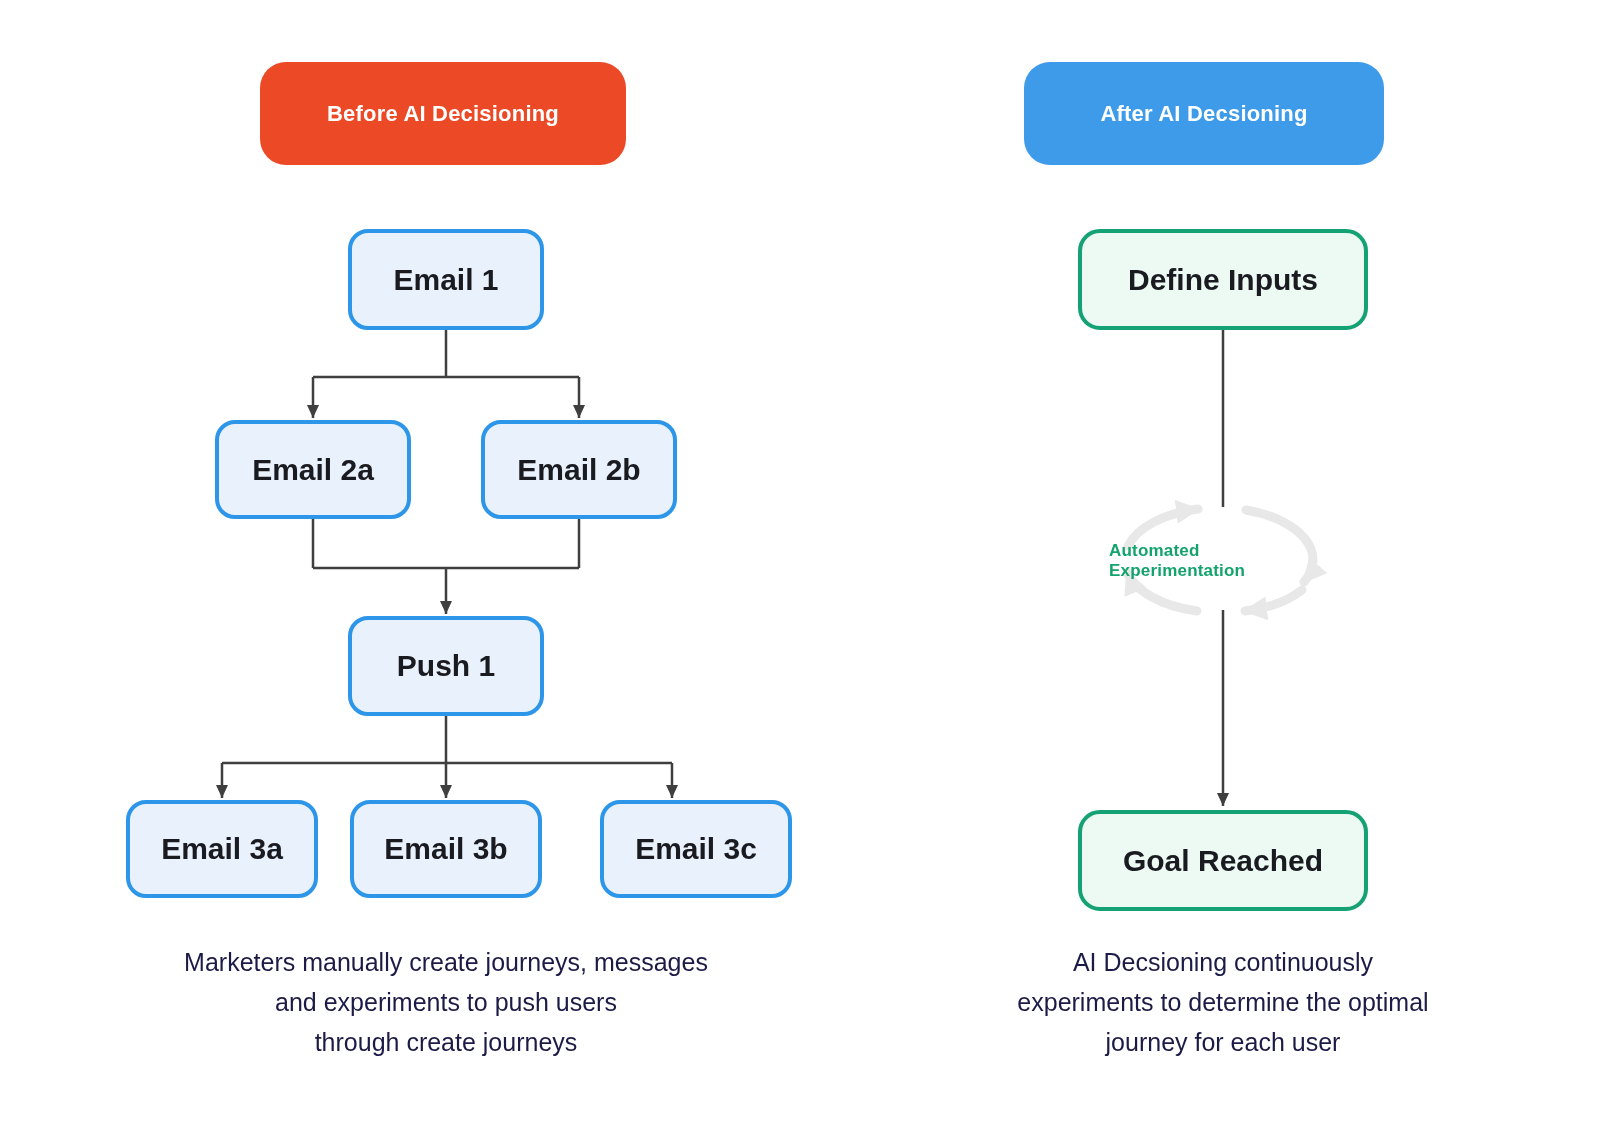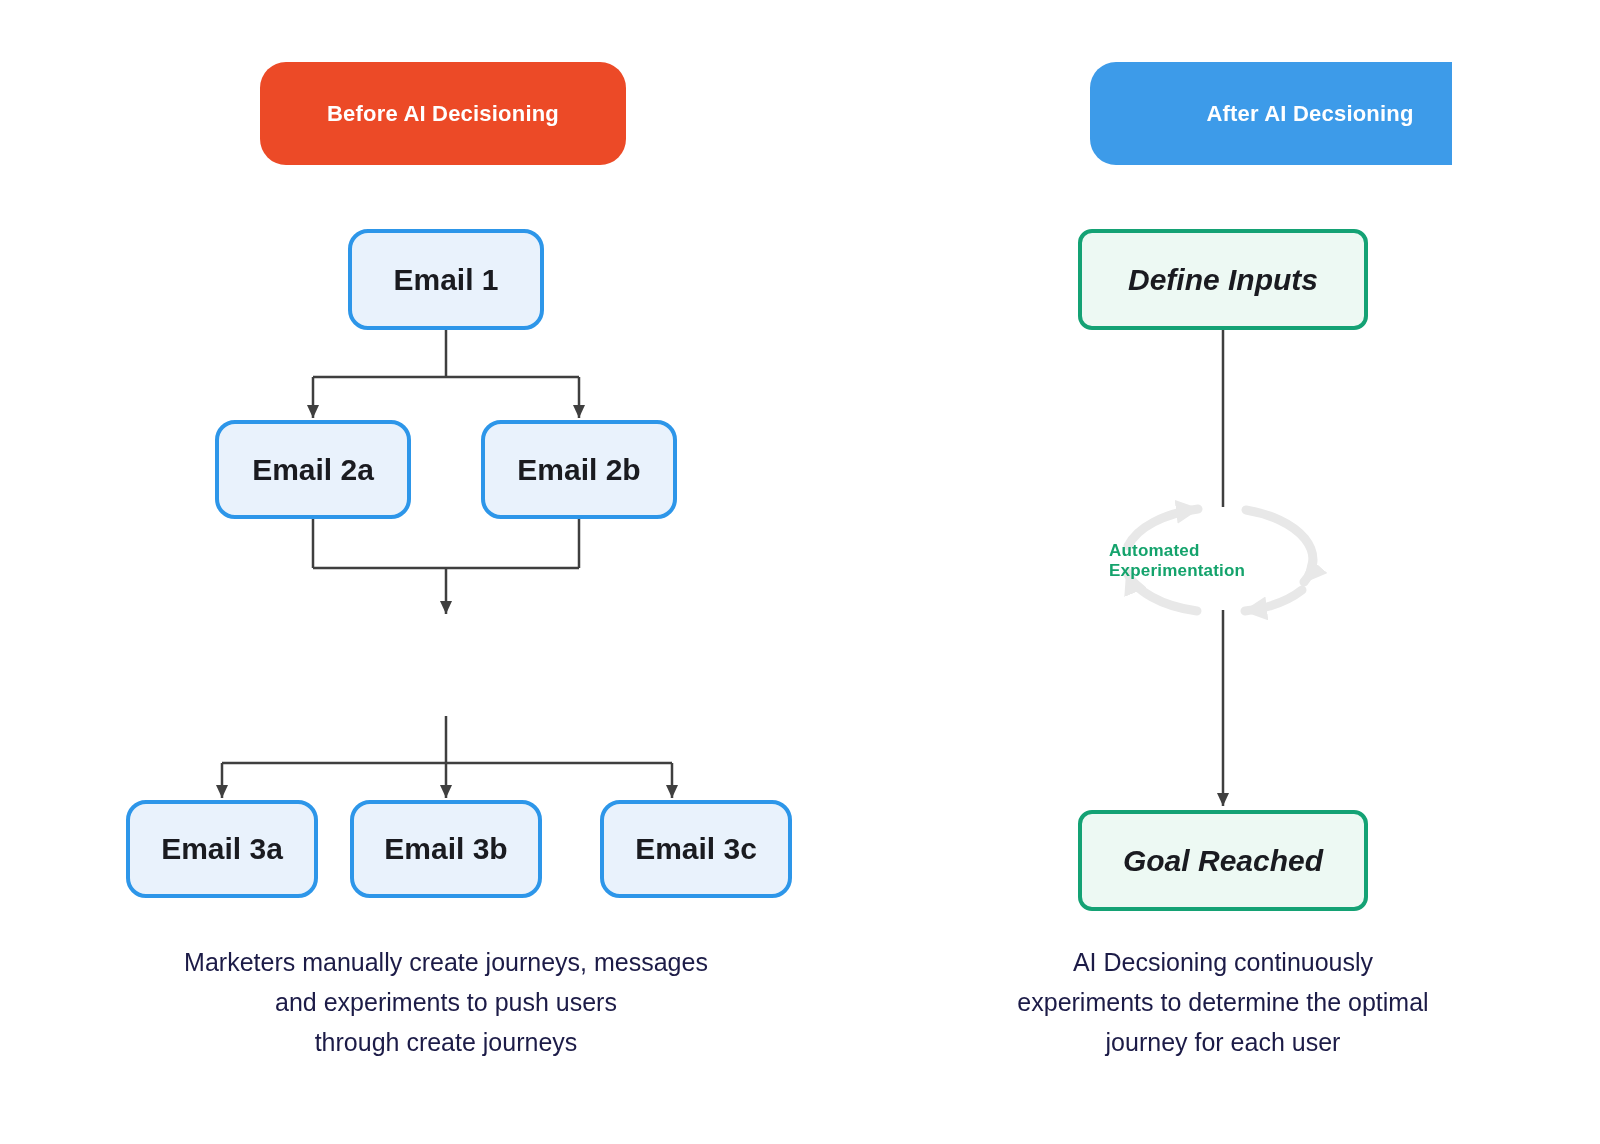--- a/index.html
+++ b/index.html
@@ -16,29 +16,29 @@
   .gray-arc  { stroke:var(--loop-arrow); stroke-width:9; fill:none; stroke-linecap:round; }
   #ad path   { fill:var(--connector); }
   #ag path   { fill:var(--loop-arrow); }
 
   .badge {
     position:absolute; display:flex; align-items:center; justify-content:center;
     color:#ffffff; font-weight:bold; font-size:22px; border-radius:26px;
     letter-spacing:.2px;
   }
   .badge.before { left:260px; top:62px;  width:366px; height:103px; background:var(--before-badge); }
-  .badge.after  { left:1090px; top:62px; width:360px; height:103px; background:var(--after-badge);padding-left:40px; }
+  .badge.after  { left:1024px; top:62px; width:360px; height:103px; background:var(--after-badge); }
 
   .node {
     position:absolute; box-sizing:border-box;
     display:flex; align-items:center; justify-content:center;
     font-weight:bold; font-size:30px; color:var(--node-text);
   }
   .node-blue  { background:var(--blue-node-fill);  border:4px solid var(--blue-node-border);  border-radius:20px; }
-  .node-green { background:var(--green-node-fill); border:4px solid var(--green-node-border); border-radius:14px;font-style:italic; }
+  .node-green { background:var(--green-node-fill); border:4px solid var(--green-node-border); border-radius:22px; }
 
   .n-email1  { left:348px; top:229px; width:196px; height:101px; }
   .n-email2a { left:215px; top:420px; width:196px; height:99px; }
   .n-email2b { left:481px; top:420px; width:196px; height:99px; }
   .n-push1   { left:348px; top:616px; width:196px; height:100px; }
   .n-email3a { left:126px; top:800px; width:192px; height:98px; }
   .n-email3b { left:350px; top:800px; width:192px; height:98px; }
   .n-email3c { left:576px; top:800px; width:192px; height:98px;margin-left:24px; }
   .n-define  { left:1078px; top:229px; width:290px; height:101px; }
   .n-goal    { left:1078px; top:810px; width:290px; height:101px; }
@@ -103,20 +103,21 @@
       <path class="gray-arc" d="M1197 611 A94 52 0 0 1 1127 572" marker-end="url(#ag)"></path>
     </g>
   </svg>
 
   <div class="badge before">Before AI Decisioning</div>
   <div class="badge after">After AI Decsioning</div>
 
   <div class="node node-blue n-email1">Email 1</div>
   <div class="node node-blue n-email2a">Email 2a</div>
   <div class="node node-blue n-email2b">Email 2b</div>
+  <div class="node node-blue n-push1">Push 1</div>
   <div class="node node-blue n-email3a">Email 3a</div>
   <div class="node node-blue n-email3b">Email 3b</div>
   <div class="node node-blue n-email3c">Email 3c</div>
 
   <div class="node node-green n-define">Define Inputs</div>
   <div class="node node-green n-goal">Goal Reached</div>
 
   <div class="loop-label">
     <div>Automated</div>
     <div>Experimentation</div>

